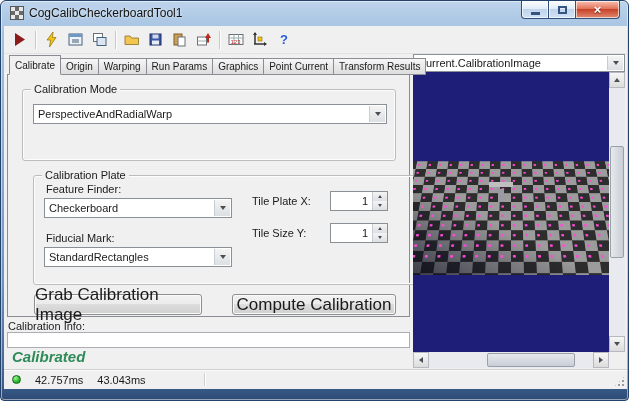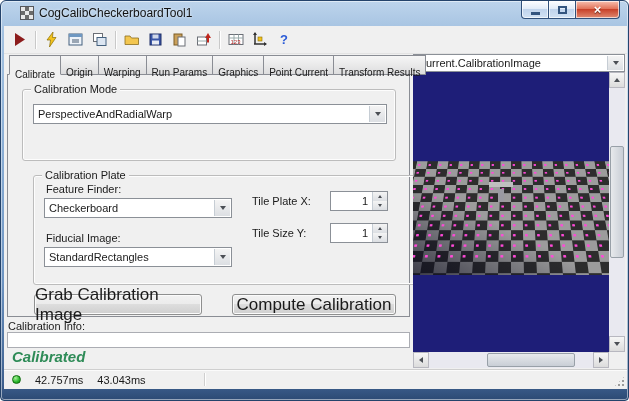--- a/index.html
+++ b/index.html
@@ -7,21 +7,21 @@
   body { font-family:"Liberation Sans", sans-serif; font-size:11px; color:#1a1a1a; }
 
   
   .window {
     position:relative; width:629px; height:401px;
     border:1px solid #24436b; border-radius:6px 6px 4px 4px;
     background:linear-gradient(180deg,#bdd4ec 0%,#a3c1e0 8%,#8fb2d8 30%,#6d94c2 70%,#3d5f8e 96%,#2c4a74 100%);
     box-shadow:inset 0 0 0 1px rgba(255,255,255,.5);
     overflow:hidden;
   }
-  .titlebar { position:absolute; top:0; left:0; right:0; height:24px; display:flex; align-items:center; padding-left:19px; }
+  .titlebar { position:absolute; top:0; left:0; right:0; height:24px; display:flex; align-items:center; padding-left:9px; }
   .title-icon { width:14px; height:14px; margin-right:5px; border:1px solid #55565a;
     background:repeating-conic-gradient(#6b6b6b 0 25%, #e8e8e8 0 50%) 0 0/8px 8px; }
   .title-text { font-size:12px; color:#111; text-shadow:0 0 3px rgba(255,255,255,.8); white-space:nowrap; }
 
   .caption-buttons { position:absolute; top:0; right:8px; display:flex; }
   .cap-btn { height:18px; width:28px; border:1px solid #30507a; border-top:none; margin-left:-1px;
     background:linear-gradient(180deg,#fdfeff 0%,#e2ecf8 45%,#c0d4ec 50%,#d2e2f4 100%);
     display:flex; align-items:center; justify-content:center; box-shadow:inset 0 0 0 1px rgba(255,255,255,.65); }
   .cap-btn.min { border-radius:0 0 0 4px; }
   .cap-btn.close { width:45px; border-radius:0 0 4px 0; color:#fff; font-size:13px; font-weight:bold;
@@ -33,21 +33,21 @@
   .client { position:absolute; left:3px; top:25px; width:623px; height:363px; background:#f0f0f0; overflow:hidden; }
 
   
   .toolbar { position:absolute; left:0; top:0; right:0; height:28px; display:flex; align-items:center; padding:0 4px; gap:1px;
     background:#f0f0f0; border-bottom:1px solid #e3e3e3; }
   .tbtn { width:23px; height:22px; display:flex; align-items:center; justify-content:center; border-radius:2px; }
   .tsep { width:1px; height:18px; background:#c9c9c9; margin:0 3px; box-shadow:1px 0 0 #fff; }
 
   
   .tabstrip { position:absolute; left:5px; top:29px; height:20px; display:flex; align-items:flex-end; z-index:2; white-space:nowrap; }
-  .tab { font-size:10px; height:17px; line-height:16px; padding:9px 5px; border:1px solid #8a8d94; margin-right:-1px;
+  .tab { font-size:10px; height:17px; line-height:16px; padding:0 5px; border:1px solid #8a8d94; margin-right:-1px;
     background:linear-gradient(#f6f6f6,#ddddde); color:#1a1a1a; }
   .tab.selected { height:20px; line-height:19px; background:#f0f0f0; border-bottom:1px solid #f0f0f0; z-index:3; position:relative; }
   .tabpage { position:absolute; left:3px; top:48px; width:403px; height:243px; border:1px solid #8a8d94; background:#f0f0f0; }
 
   
   .group { position:absolute; border:1px solid #bcbcbc; border-radius:3px; box-shadow:inset 0 0 0 1px #fdfdfd; }
   .group-label { position:absolute; top:-7px; left:8px; background:#f0f0f0; padding:0 3px; font-size:11px; }
 
   .lbl { position:absolute; font-size:11px; white-space:nowrap; }
 
@@ -268,21 +268,21 @@
           <div class="spin-btns">
             <div>
                 <span class="tri-up"></span>
               </div>
             <div>
                 <span class="tri-down"></span>
               </div>
           </div>
         </div>
 
-        <span class="lbl" style="left:12px; top:56px;">Fiducial Image:</span>
+        <span class="lbl" style="left:12px; top:56px;">Fiducial Mark:</span>
         <div class="combo" style="left:10px; top:71px; width:188px;">
           <span class="combo-text">StandardRectangles</span>
           <span class="arrowbox">
               <span class="tri-down"></span>
             </span>
         </div>
       </div>
 
       <div class="btn" style="left:26px; top:219px; width:168px;">Grab Calibration Image</div>
       <div class="btn" style="left:224px; top:219px; width:164px;">Compute Calibration</div>

